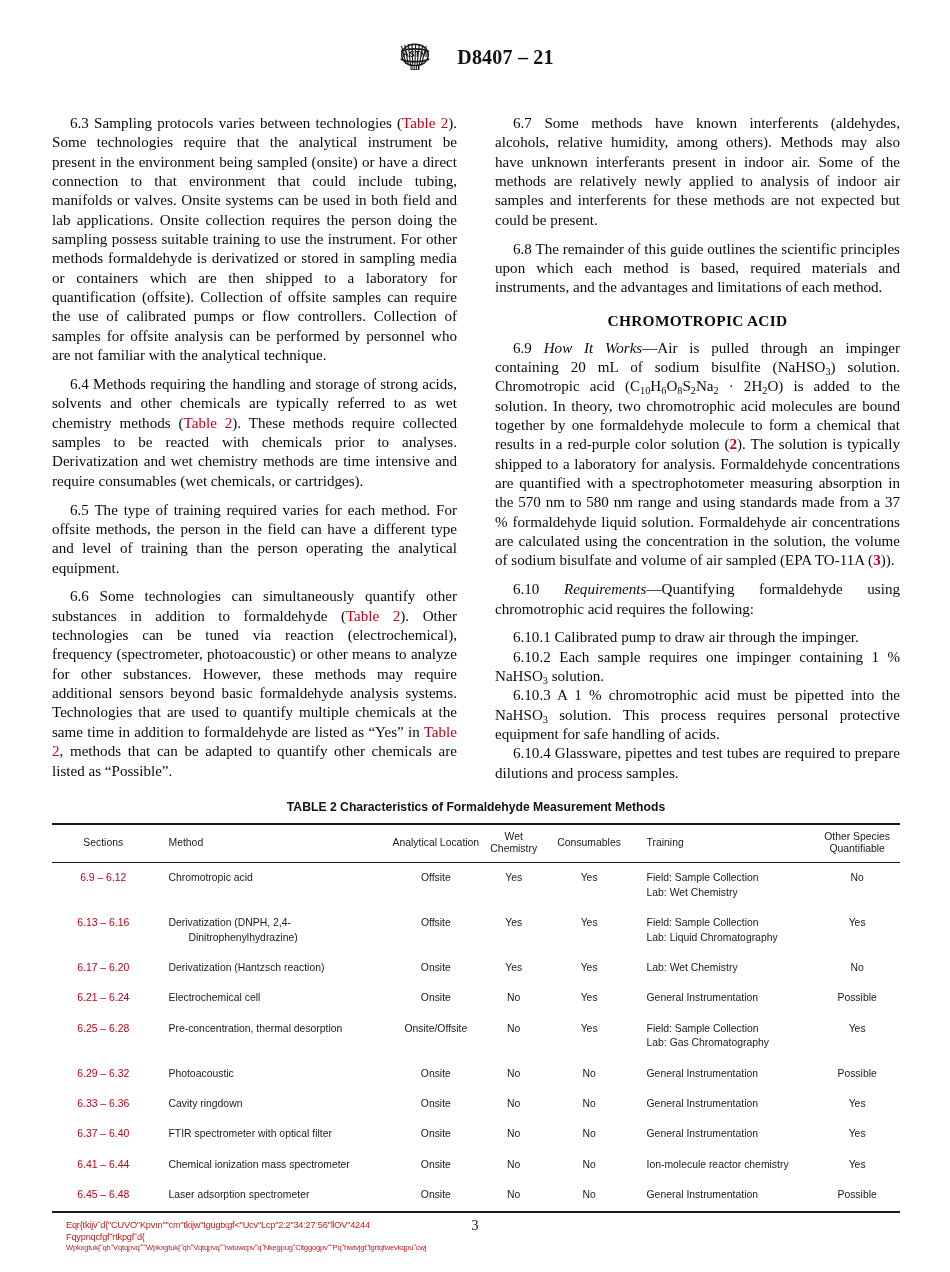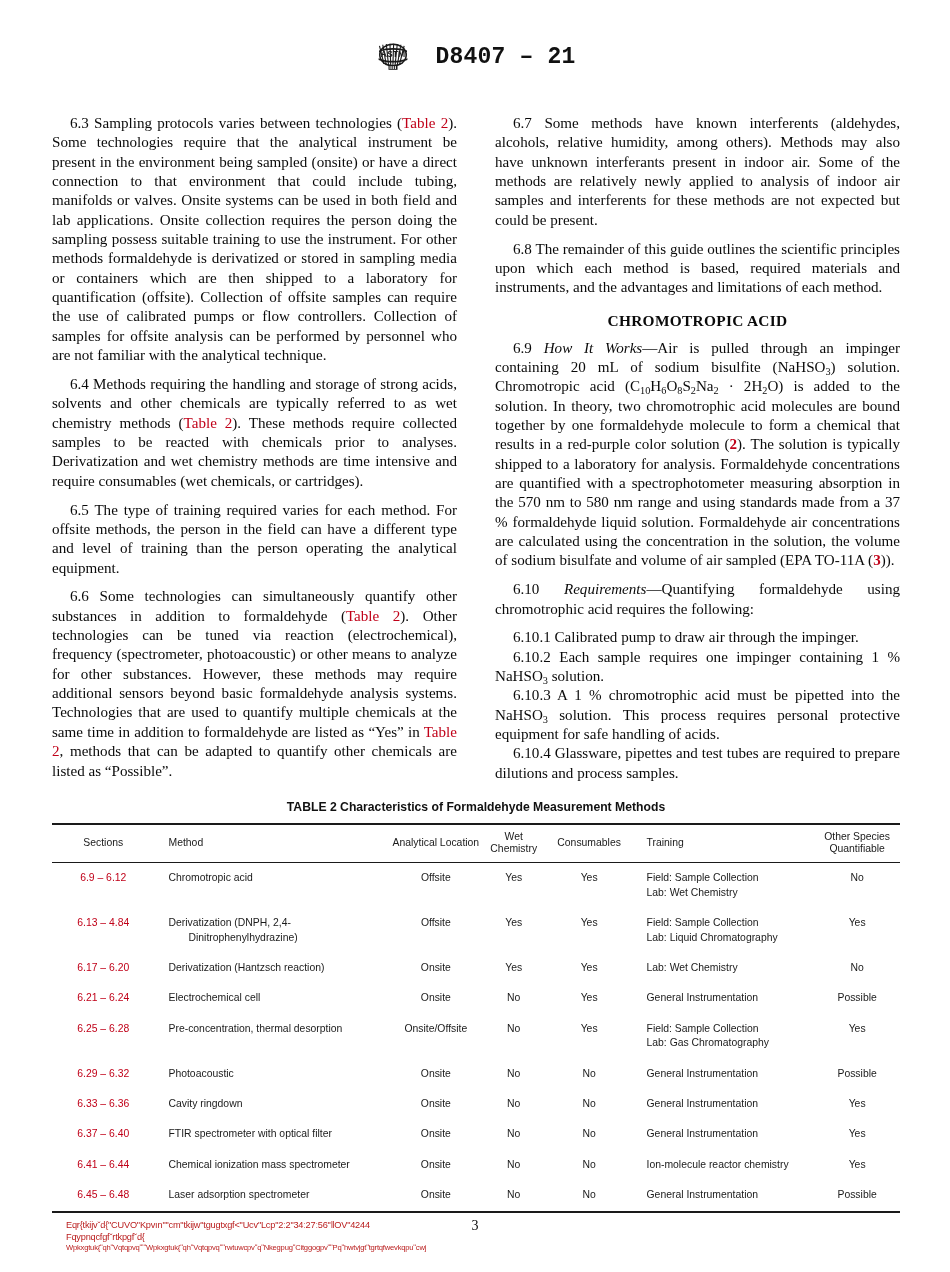--- a/index.html
+++ b/index.html
@@ -32,22 +32,22 @@
     justify-content: center;
     align-items: center;
     gap: 23px;
   }
   .astm-logo {
     width: 38px;
     height: 30px;
     display: block;
   }
   .header-title {
-    font-family: Liberation Mono, monospace;
-    font-size: 23px;
+    font-family: Liberation Serif, serif;
+    font-size: 20px;
     font-weight: bold;
     letter-spacing: 0.2px;
     color: #111;
   }
 
   
   .columns {
     position: absolute;
     left: 52px;
     top: 90px;
@@ -238,21 +238,21 @@
             <td class="c-analoc">Offsite</td>
             <td class="c-wet">Yes</td>
             <td class="c-cons">Yes</td>
             <td class="c-train">
               <span class="train-line">Field: Sample Collection</span>
               <span class="train-line">Lab: Wet Chemistry</span>
             </td>
             <td class="c-other">No</td>
           </tr>
           <tr>
-            <td class="c-sections">6.13 – 4.84</td>
+            <td class="c-sections">6.13 – 6.16</td>
             <td class="c-method"><span>Derivatization (DNPH, 2,4-</span><span class="method-sub">Dinitrophenylhydrazine)</span></td>
             <td class="c-analoc">Offsite</td>
             <td class="c-wet">Yes</td>
             <td class="c-cons">Yes</td>
             <td class="c-train">
               <span class="train-line">Field: Sample Collection</span>
               <span class="train-line">Lab: Liquid Chromatography</span>
             </td>
             <td class="c-other">Yes</td>
           </tr>

